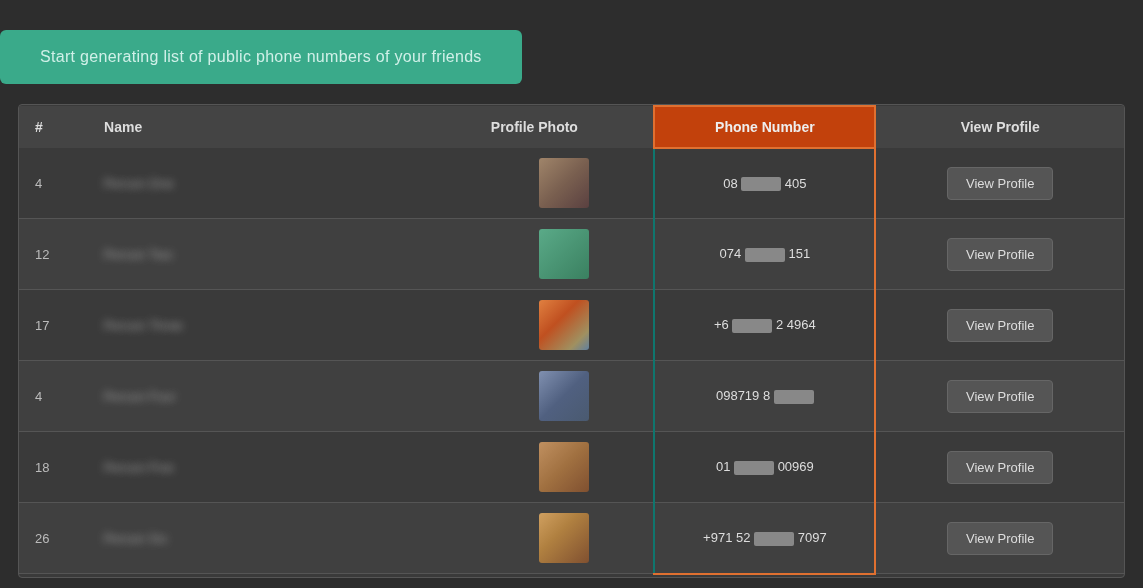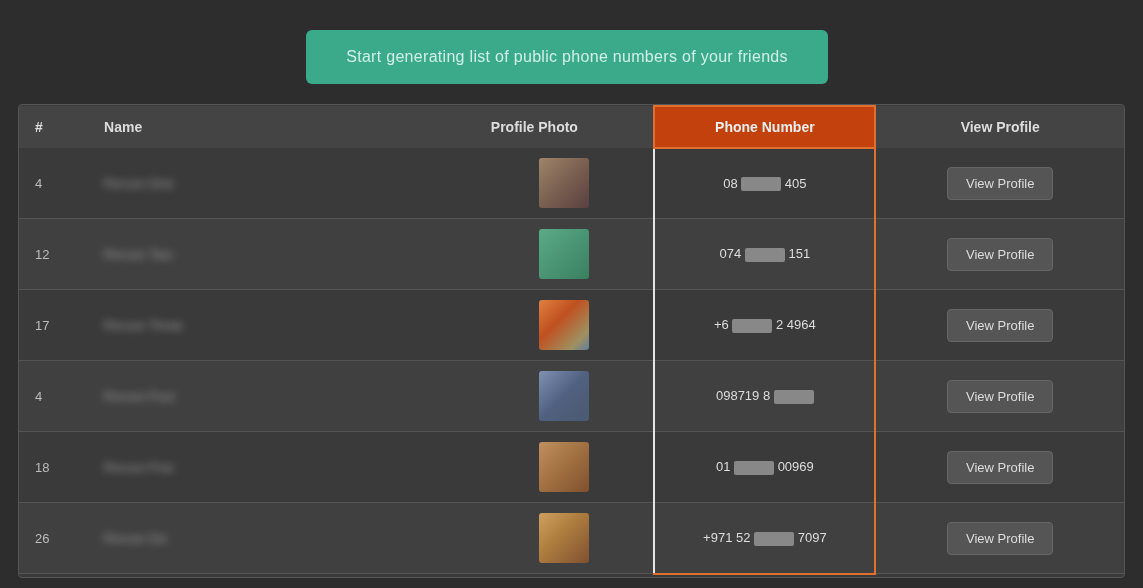--- a/index.html
+++ b/index.html
@@ -6,21 +6,20 @@
     body {
       background-color: #2d2d2d;
       font-family: Arial, sans-serif;
       color: #ccc;
       min-height: 588px;
       width: 1143px;
       overflow: hidden;
     }
     .top-banner {
       display: flex;
-      justify-content: center;
       padding: 30px 9px 20px 0;
     }
     .banner-btn {
       background-color: #3aaa8a;
       color: #d0f0e8;
       border: none;
       border-radius: 6px;
       padding: 18px 40px;
       font-size: 16px;
       cursor: pointer;
@@ -86,21 +85,21 @@
     tbody tr:nth-child(even) {
       background-color: #404040;
     }
     tbody td {
       padding: 10px 16px;
       font-size: 13px;
       color: #ccc;
       vertical-align: middle;
     }
     tbody td.phone-cell {
-      border-left: 2px solid #e5e5e5;
+      border-left: 2px solid #0f766e;
       border-right: 2px solid #e07030;
       text-align: center;
       color: #ddd;
     }
     tbody tr:last-child td.phone-cell {
       border-bottom: 2px solid #e07030;
     }
     tbody td.num-cell {
       color: #bbb;
       font-size: 13px;

